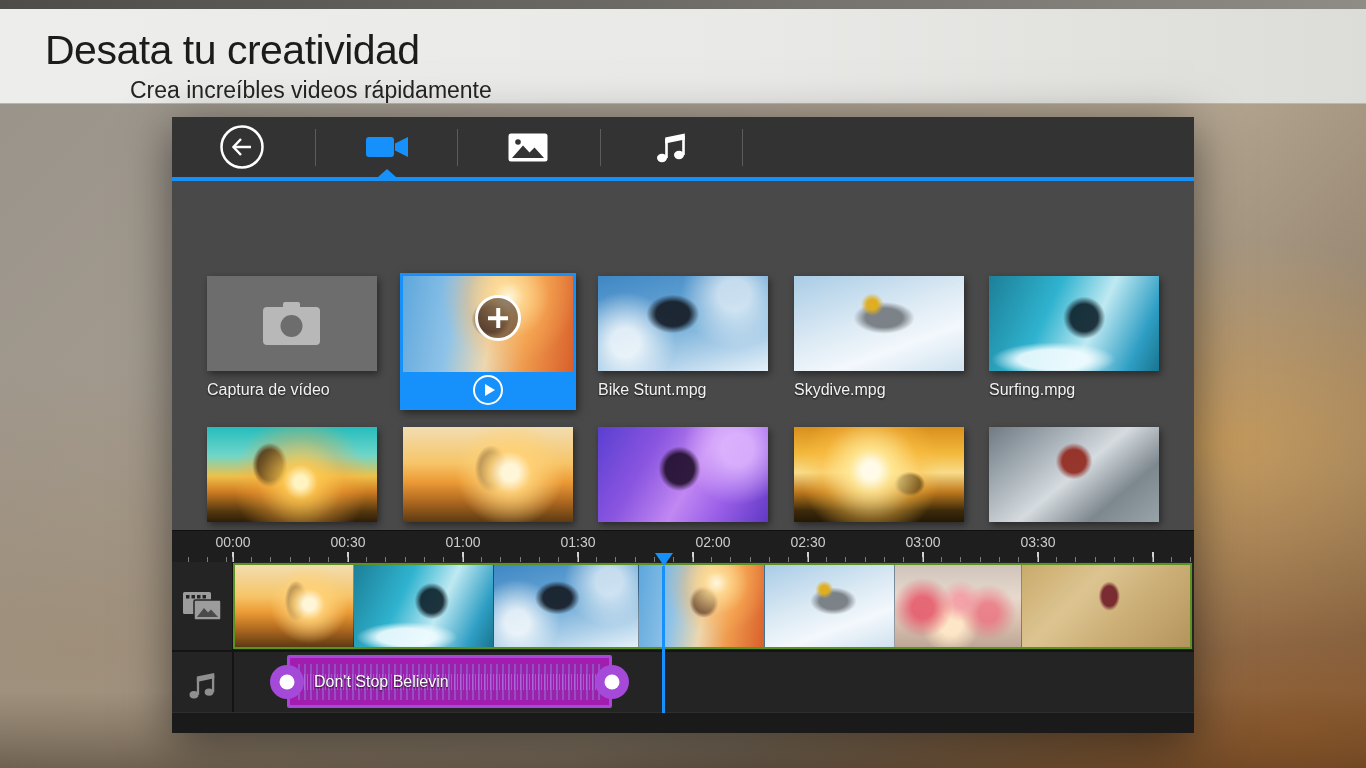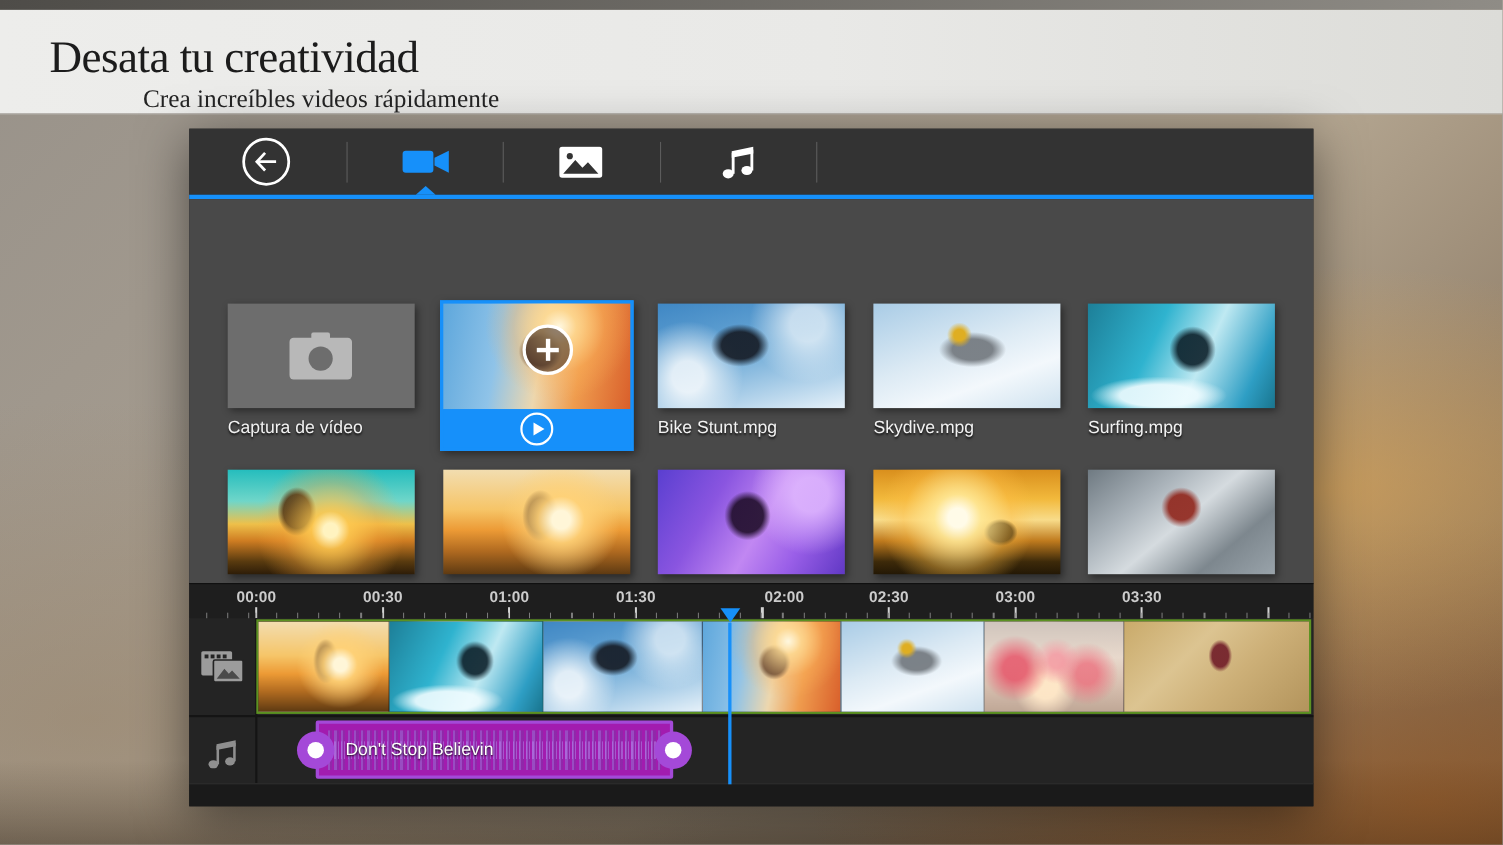--- a/index.html
+++ b/index.html
@@ -12,21 +12,21 @@
       radial-gradient(ellipse 60% 50% at 6% 85%, rgba(150,128,100,.5), transparent 75%),
       linear-gradient(180deg, rgba(0,0,0,0) 90%, rgba(35,25,15,.55) 100%),
       linear-gradient(135deg, #98928a 0%, #a89e90 38%, #b2a48f 62%, #75604a 100%);
   }
 
   
   .topstrip { position:absolute; left:0; top:0; width:1366px; height:9px;
     background:linear-gradient(90deg,#4e4c48,#8f8c86); }
   .banner { position:absolute; left:0; top:9px; width:1366px; height:95px;
     background:linear-gradient(90deg,#ededeb 0%,#e9e9e7 55%,#dcdcd8 100%);
-    border-bottom:1px solid #b9b7b2;font-family:Liberation Serif, serif; }
+    border-bottom:1px solid #b9b7b2; }
   .banner h1 { position:absolute; left:45px; top:18px; font-size:41px; font-weight:300;
     letter-spacing:-.5px; color:#1c1c1c; }
   .banner h2 { position:absolute; left:130px; top:68px; font-size:23px; font-weight:300; color:#242424; }
 
   
   .app { position:absolute; left:172px; top:117px; width:1022px; height:616px;
     background:#242424; box-shadow:0 10px 45px rgba(0,0,0,.5); }
 
   
   .toolbar { position:absolute; left:0; top:0; width:1022px; height:60px; background:#333; }
@@ -101,21 +101,21 @@
     radial-gradient(circle at 52% 44%, rgba(245,150,160,.8) 0 8%, transparent 26%),
     radial-gradient(circle at 74% 58%, rgba(238,100,118,.7) 0 9%, transparent 27%),
     radial-gradient(circle at 44% 72%, rgba(255,232,200,.95) 0 12%, transparent 32%),
     linear-gradient(180deg,#cfc4bc 0%,#e8d9cc 40%,#d8c0b0 70%,#bfa796 100%); }
   .sc-vintage-bike { background:
     radial-gradient(ellipse 10% 28% at 52% 38%, rgba(112,28,40,.9) 0 44%, transparent 64%),
     linear-gradient(135deg,#c9aa6a 0%,#dcc491 35%,#cdb078 60%,#b3945c 100%); }
 
   
   .ruler { position:absolute; left:0; top:413px; width:1022px; height:32px; background:#1e1e1e; border-top:1px solid #101010; }
-  .ruler-label { position:absolute; top:3px; transform:translateX(-50%); font-size:14px; color:#cccccc;font-weight:bold; }
+  .ruler-label { position:absolute; top:3px; transform:translateX(-50%); font-size:14px; color:#cccccc; }
   .ticks-major { position:absolute; left:0; top:21px; width:1022px; height:11px;
     background:repeating-linear-gradient(90deg,#d2d2d2 0 2px,transparent 2px 115px);
     background-position:60px 0; }
   .ticks-minor { position:absolute; left:0; top:26px; width:1022px; height:6px;
     background:repeating-linear-gradient(90deg,#7d7d7d 0 1px,transparent 1px 19.1667px);
     background-position:60px 0; }
 
   .tracks { position:absolute; left:0; top:445px; width:1022px; height:150px; background:#242424; }
   .icon-col-sep { position:absolute; left:60px; top:0; width:2px; height:150px; background:#141414; }
   .row-sep { position:absolute; left:0; top:88px; width:1022px; height:2px; background:#141414; }

